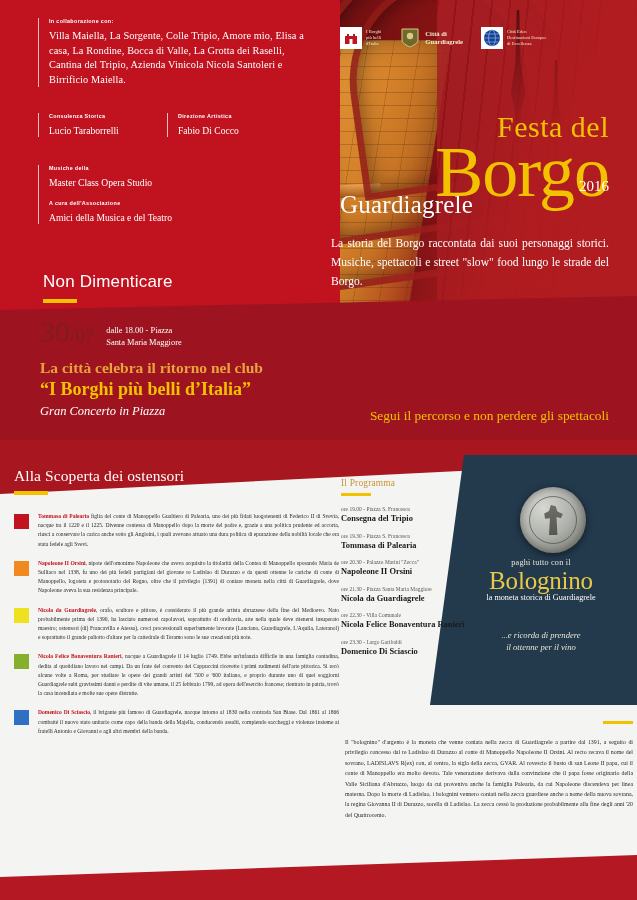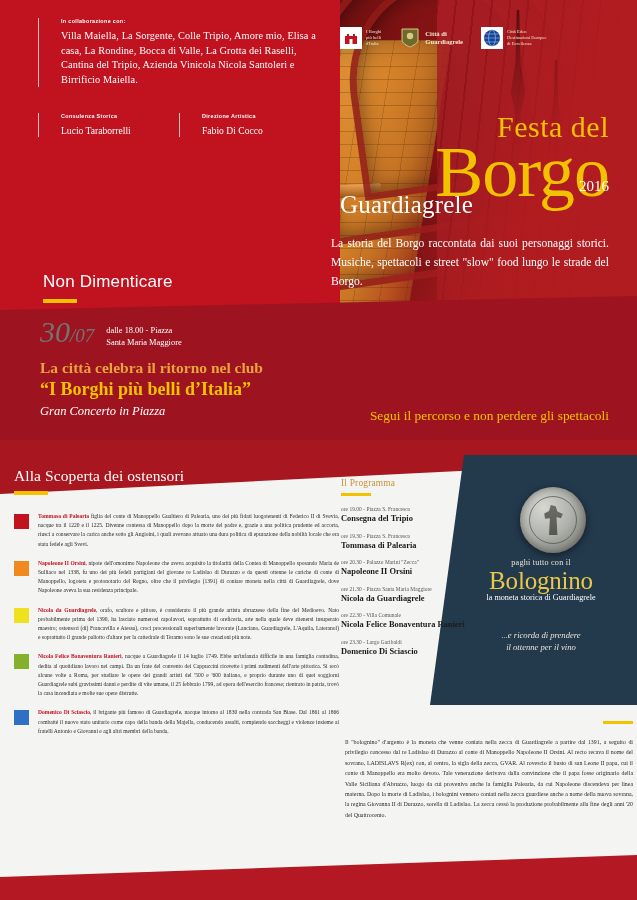--- a/index.html
+++ b/index.html
@@ -84,21 +84,21 @@
     clip-path:polygon(0 22px,637px 0,637px 45px,0 45px);
   }
 
   
   .credits{position:absolute;left:38px;top:18px;width:278px;z-index:6;color:#fff;}
   .cred-label{
     font-family:"Liberation Sans",sans-serif;font-weight:bold;font-size:5.4px;
     letter-spacing:.35px;margin-bottom:5px;color:#fff;
   }
   .cred-body{font-size:10.3px;line-height:14.6px;letter-spacing:.1px;}
-  .barline{border-left:1px solid rgba(255,255,255,.72);padding-left:22px;}
+  .barline{border-left:1px solid rgba(255,255,255,.72);padding-left:10px;}
   .credits .row2{display:flex;margin-top:26px;}
   .credits .row2 .col{flex:0 0 118px;}
   .cred-name{font-size:9.6px;line-height:13px;margin-top:3px;}
   .credits .block3{margin-top:28px;}
   .credits .block3 .cred-name{margin-bottom:11px;}
 
   
   .logos{position:absolute;left:340px;top:20px;width:290px;height:36px;z-index:7;display:flex;align-items:center;gap:18px;}
   .logo{display:flex;align-items:center;gap:4px;}
   .logo .mark{width:22px;height:22px;display:flex;align-items:center;justify-content:center;}
@@ -128,21 +128,21 @@
     width:278px;margin-left:auto;
   }
 
   
   .nondim{position:absolute;left:43px;top:272px;z-index:8;text-align:center;}
   .nondim h2{margin:0;font-size:17px;font-weight:normal;color:#ffffff;letter-spacing:.2px;
     font-family:"Liberation Sans",sans-serif;}
   .goldrule{width:34px;height:3.5px;background:#f2c200;margin-top:7px;}
   .evt{position:absolute;left:40px;top:318px;z-index:8;width:300px;}
   .evt-head{display:flex;align-items:flex-start;gap:12px;}
-  .evt-date{font-size:30px;color:#737373;line-height:28px;letter-spacing:0px;font-style:italic;}
+  .evt-date{font-size:30px;color:#7f1d1d;line-height:28px;letter-spacing:0px;}
   .evt-date .sl{font-size:19px;}
   .evt-when{font-size:8.4px;line-height:12px;color:#ffffff;padding-top:7px;}
   .evt-t1{margin-top:8px;font-size:15.5px;color:#e8a33d;line-height:20px;font-weight:bold;}
   .evt-t2{font-size:18px;color:#f2c200;line-height:23px;font-weight:bold;}
   .evt-t3{font-size:12.5px;color:#ffffff;font-style:italic;margin-top:3px;}
   .segui{position:absolute;right:28px;top:408px;z-index:8;font-size:13.4px;color:#f2c200;}
 
   
   .scoperta{position:absolute;left:14px;top:467px;z-index:8;}
   .scoperta h2{margin:0;font-size:15.5px;color:#fff;font-weight:normal;letter-spacing:.1px;}
@@ -222,20 +222,26 @@
     <div class="row2">
       <div class="col barline">
         <div class="cred-label">Consulenza Storica</div>
         <div class="cred-name">Lucio Taraborrelli</div>
       </div>
       <div class="col barline">
         <div class="cred-label">Direzione Artistica</div>
         <div class="cred-name">Fabio Di Cocco</div>
       </div>
     </div>
+    <div class="block3 barline">
+      <div class="cred-label">Musiche della</div>
+      <div class="cred-name">Master Class Opera Studio</div>
+      <div class="cred-label">A cura dell'Associazione</div>
+      <div class="cred-name">Amici della Musica e del Teatro</div>
+    </div>
   </div>
 
   <div class="logos">
     <div class="logo">
       <div class="mark mark-borghi">
         <svg width="16" height="16" viewBox="0 0 16 16">
             <path d="M2 6h2V4h2v2h4V4h2v2h2v8H2z" fill="#c1121f"></path>
             <rect x="6.5" y="9" width="3" height="5" fill="#fff"></rect>
           </svg>
       </div>

